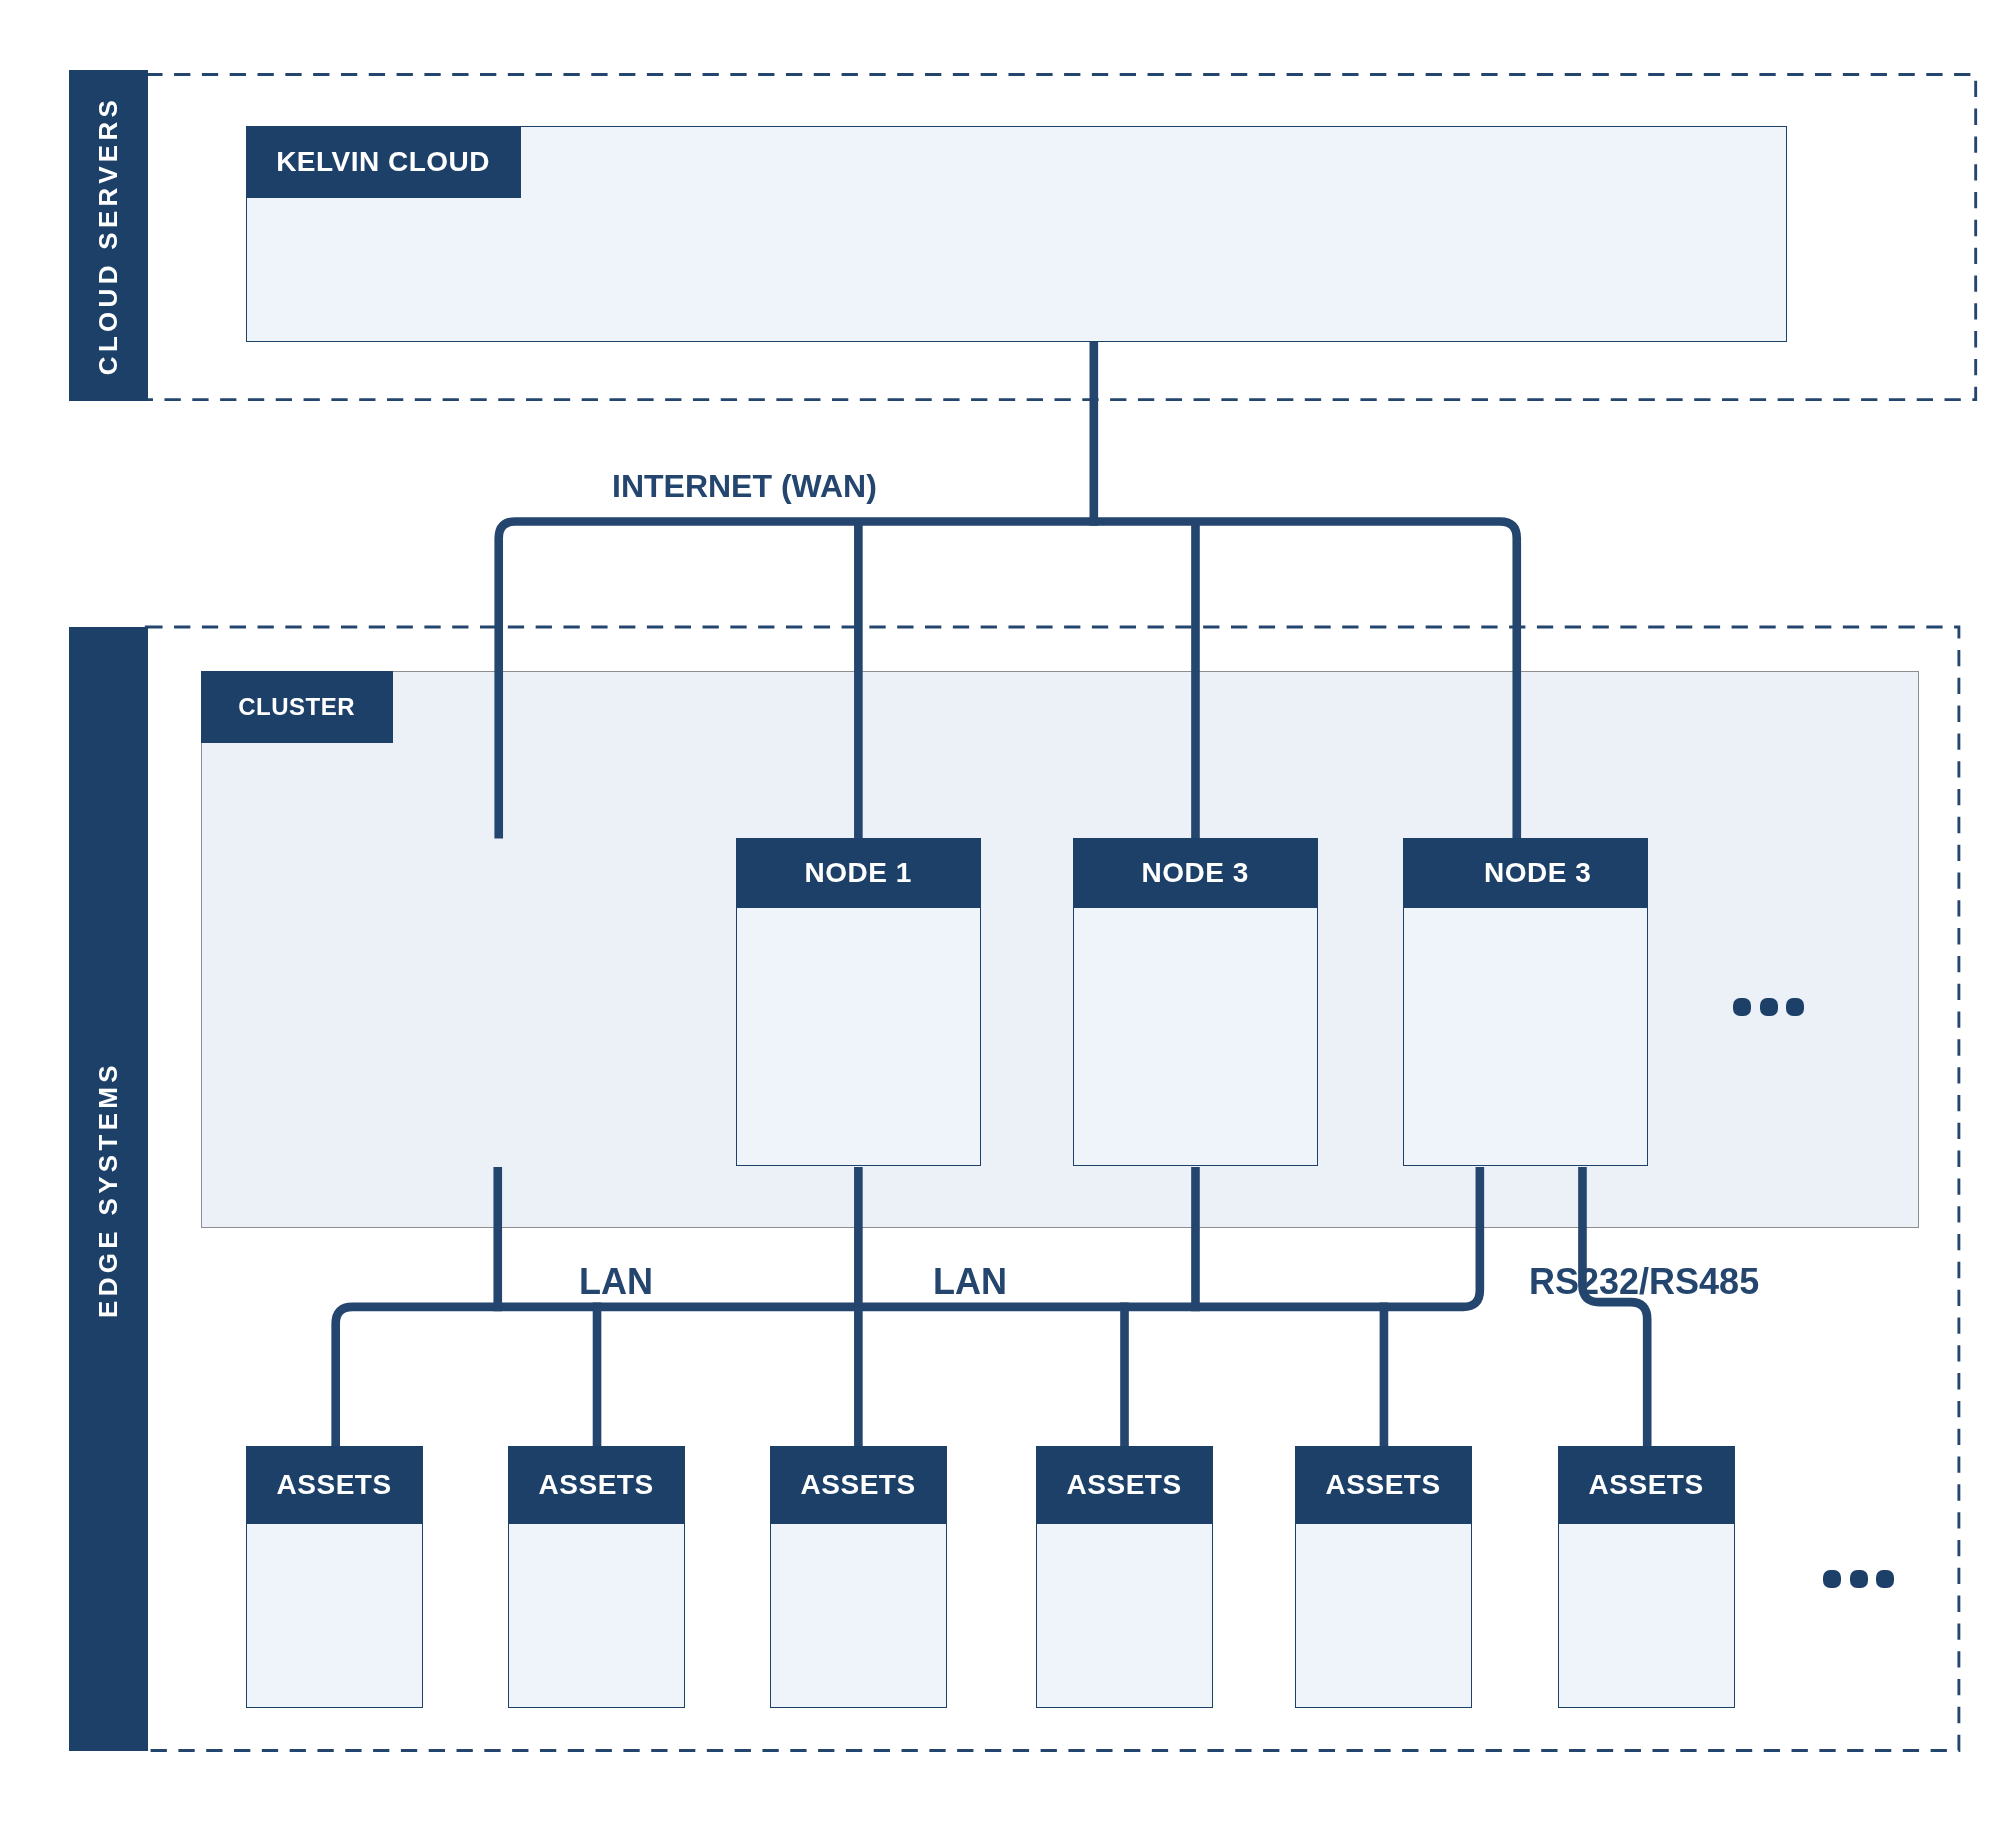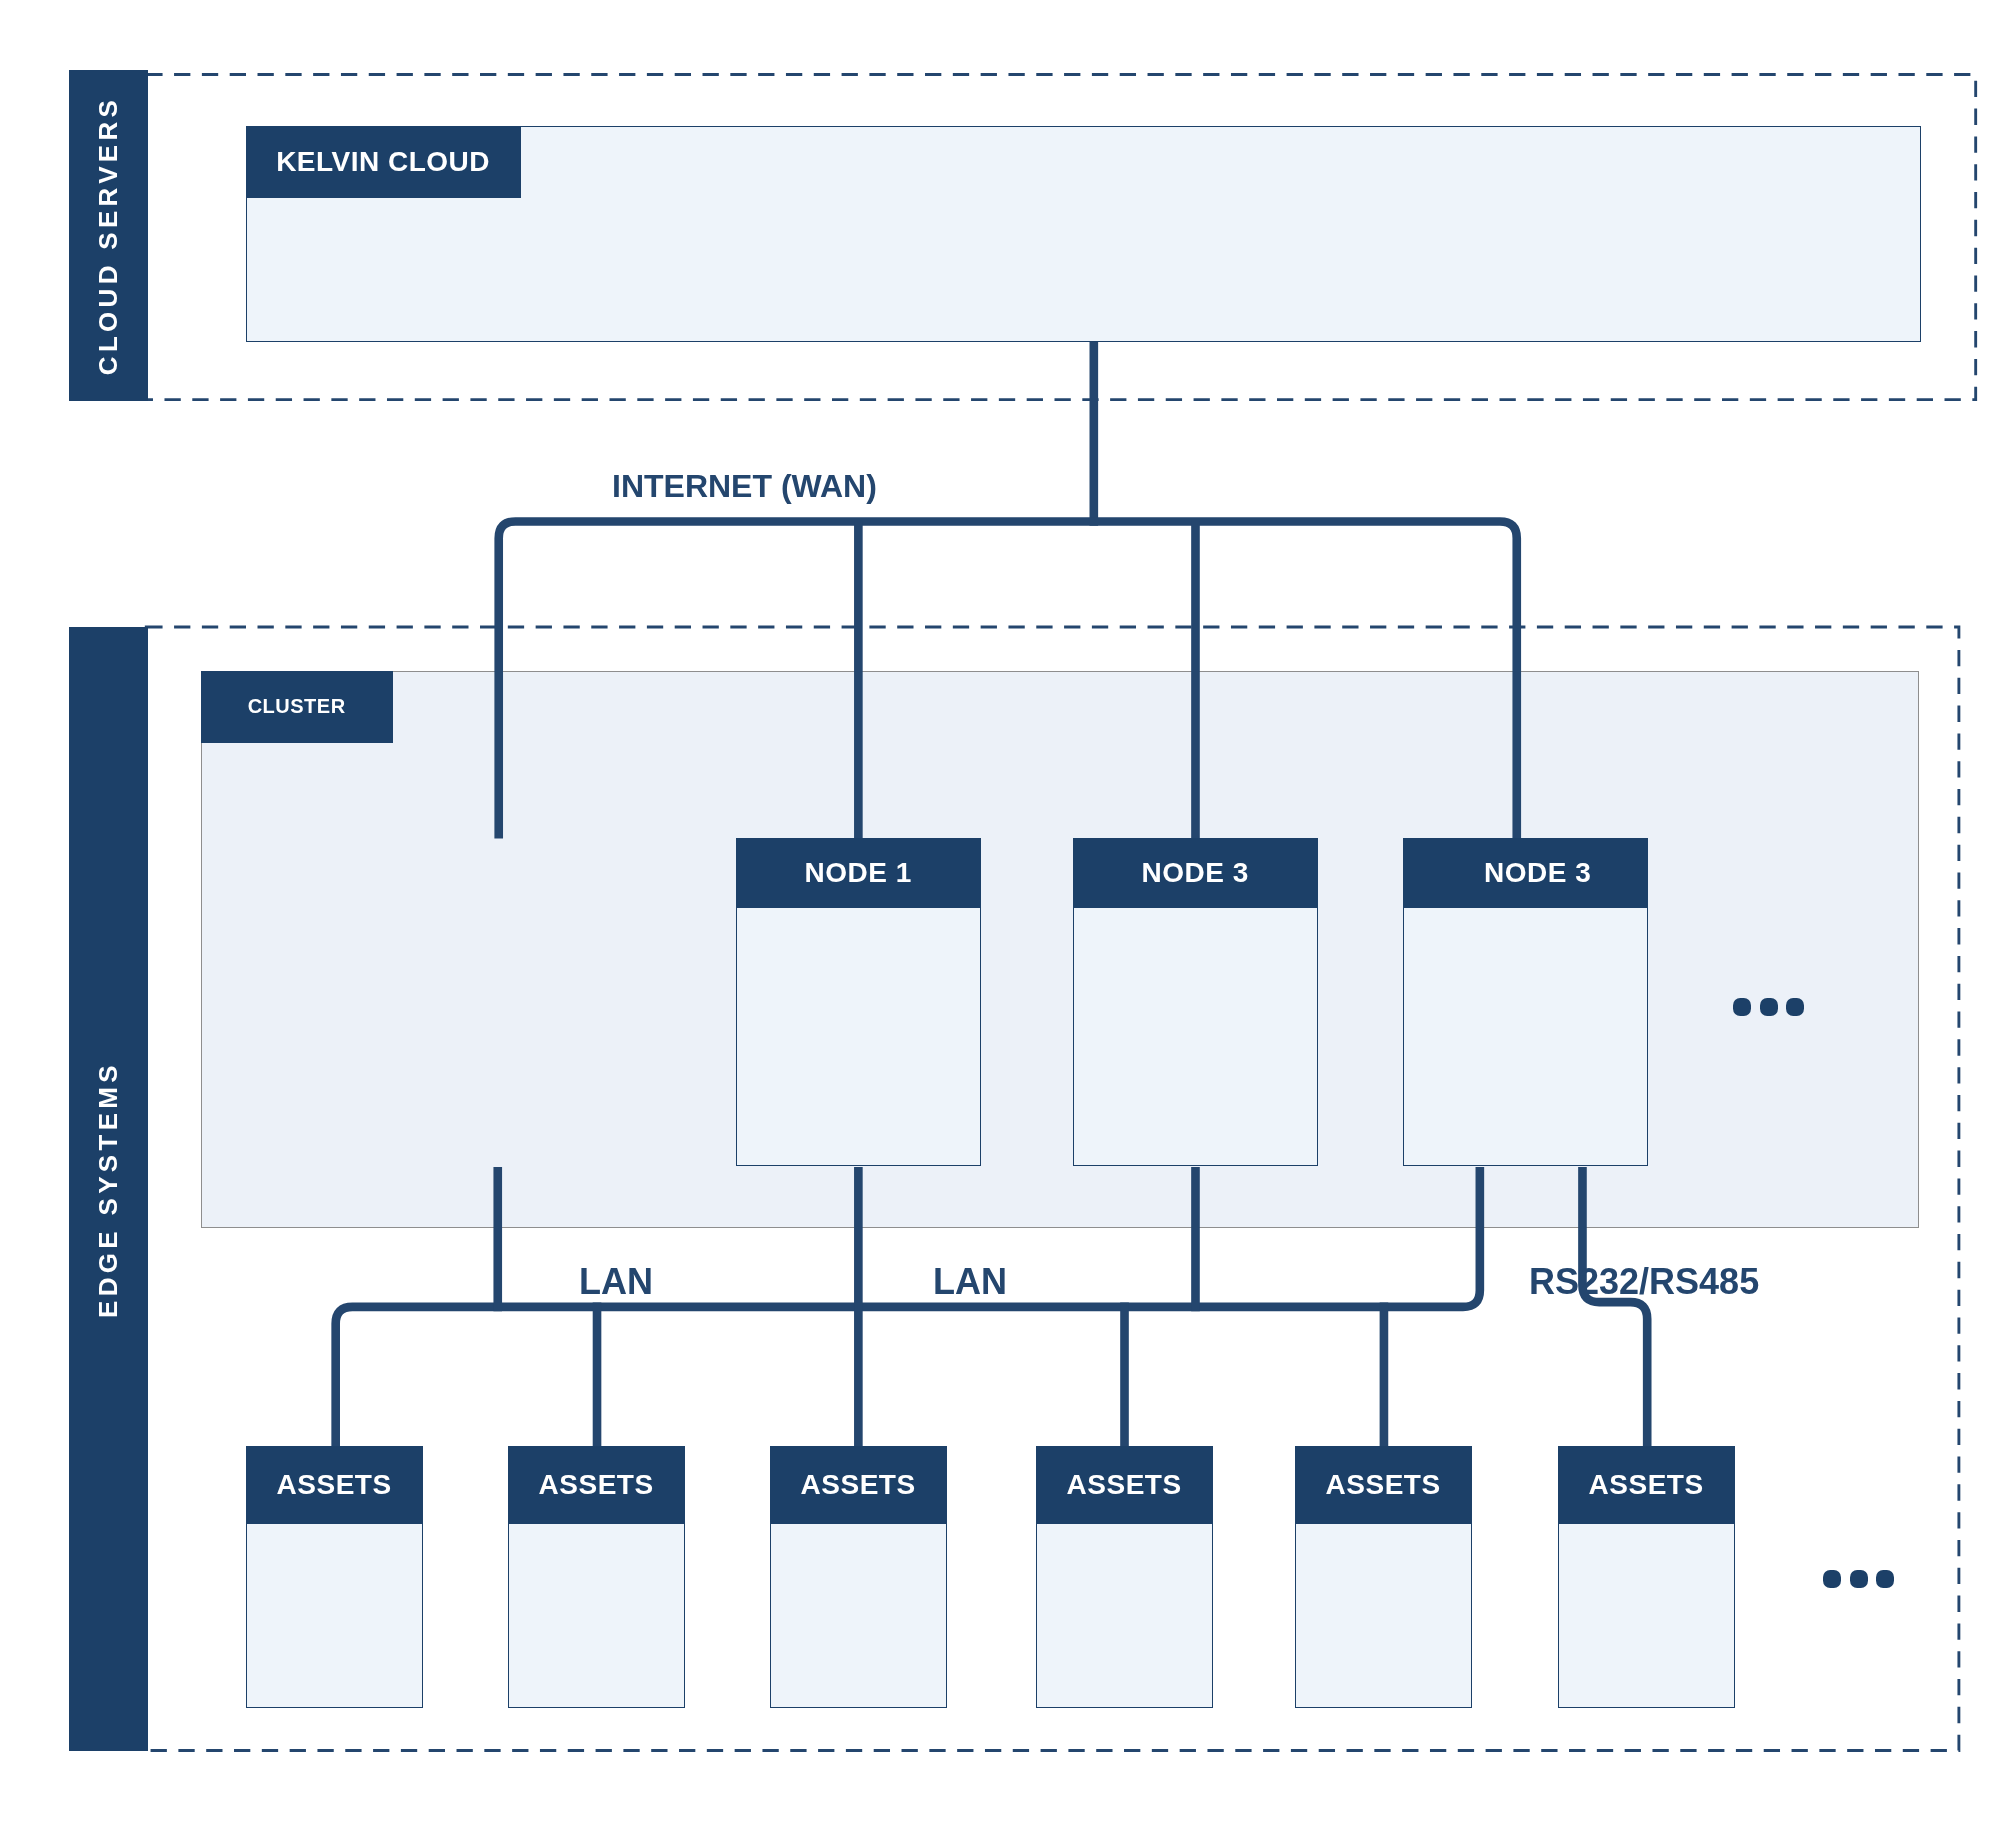--- a/index.html
+++ b/index.html
@@ -29,21 +29,21 @@
   
   .box{position:absolute;background:var(--light-fill);border:1.4px solid var(--navy);}
   .box-header{position:absolute;left:-1.4px;top:-1.4px;background:var(--navy);color:var(--text-on-navy);
     display:flex;align-items:center;justify-content:center;font-weight:700;font-size:28px;letter-spacing:0.5px;}
 
   
   .cluster{position:absolute;left:201px;top:671px;width:1718px;height:557px;
     background:var(--cluster-fill);border:1.4px solid var(--cluster-border);}
   .cluster-tab{position:absolute;left:-1.4px;top:-1.4px;width:192px;height:72px;background:var(--navy);
     color:var(--text-on-navy);display:flex;align-items:center;justify-content:center;
-    font-weight:700;font-size:20px;letter-spacing:0.5px;}
+    font-weight:700;font-size:24px;letter-spacing:0.5px;}
 
   
   .conn-label{position:absolute;color:var(--line);font-weight:700;text-align:left;}
   .conn-label.big{font-size:32px;}
   .conn-label.small{font-size:36px;}
 
   
   .dots{position:absolute;display:flex;gap:8.6px;}
   .dots i{display:block;width:18px;height:18px;background:var(--navy);border-radius:40%;}
 </style>
@@ -77,21 +77,21 @@
     <path d="M3300 2433 L3300 2680 Q3300 2715 3335 2715 L3400 2715 Q3435 2715 3435 2750 L3435 3016"></path>
   </svg>
 
   <div class="vbar" style="left:69px;top:70px;width:79px;height:331px;">
     <span>CLOUD SERVERS</span>
   </div>
   <div class="vbar" style="left:69px;top:627px;width:79px;height:1124px;">
     <span>EDGE SYSTEMS</span>
   </div>
 
-  <div class="box" style="left:246px;top:126px;width:1675px;height:216px;">
+  <div class="box" style="left:246px;top:126px;width:1541px;height:216px;">
     <div class="box-header" style="width:275px;height:72px;">
       <span>KELVIN CLOUD</span>
     </div>
   </div>
 
   <div class="box" style="left:736px;top:838px;width:245px;height:328px;">
     <div class="box-header" style="width:245px;height:70px;">
       <span>NODE 1</span>
     </div>
   </div>

